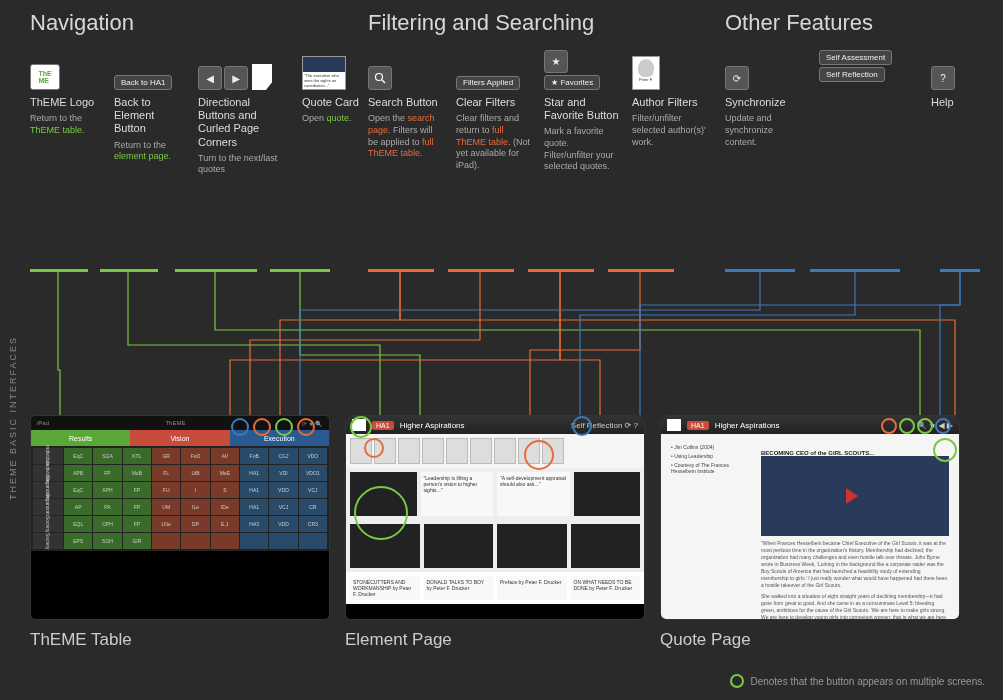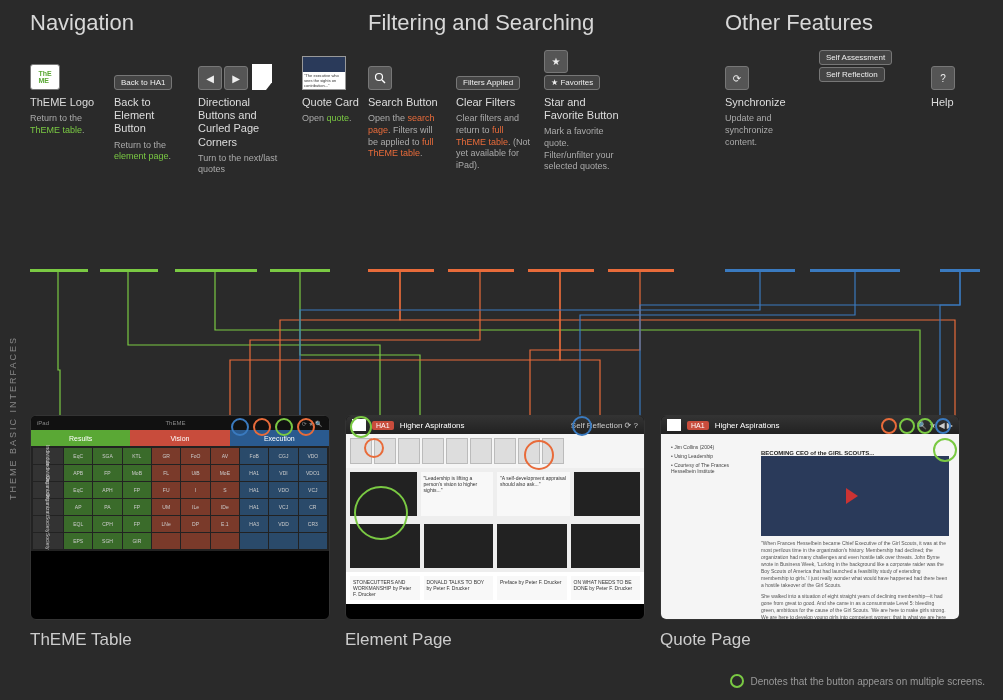--- a/index.html
+++ b/index.html
@@ -279,20 +279,30 @@
         <span>Clear filters and return to </span><span class="accent-o">full ThEME table</span><span>. (Not yet available for iPad).</span>
       </div>
     </div>
     <div class="feature">
       <div class="feature-icon" style="flex-direction:column;align-items:flex-start;gap:2px;">
         <span class="ico ico-sq">★</span>
         <span class="ico ico-btn">★ Favorites</span>
       </div>
       <div class="feature-label">Star and Favorite Button</div>
       <div class="feature-desc">Mark a favorite quote. Filter/unfilter your selected quotes.</div>
+    </div>
+    <div class="feature">
+      <div class="feature-icon">
+          <span style="width:28px;height:34px;background:#fff;border:1px solid #999;display:flex;flex-direction:column;align-items:center;">
+            <span style="width:16px;height:18px;background:#ccc;border-radius:50% 50% 40% 40%;margin-top:2px;"></span>
+            <span style="font-size:4px;color:#333;">Peter F.</span>
+          </span>
+        </div>
+      <div class="feature-label">Author Filters</div>
+      <div class="feature-desc">Filter/unfilter selected author(s)' work.</div>
     </div>
   </div>
 </div>
 
 <div class="section section-other">
   <div class="section-title">Other Features</div>
   <div class="feature-row feature-other">
     <div class="feature">
       <div class="feature-icon">
           <span class="ico ico-sq">⟳</span>

